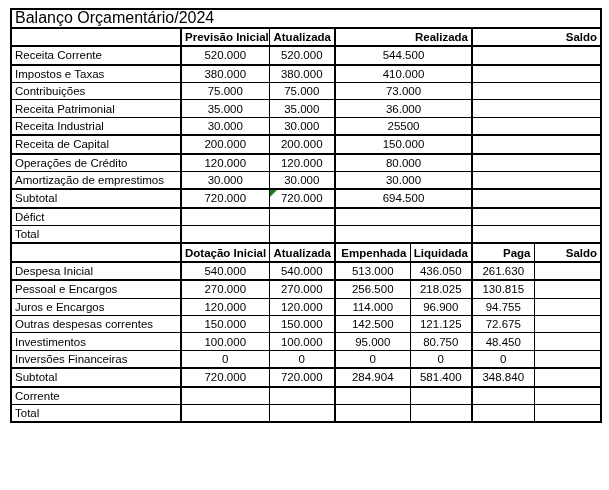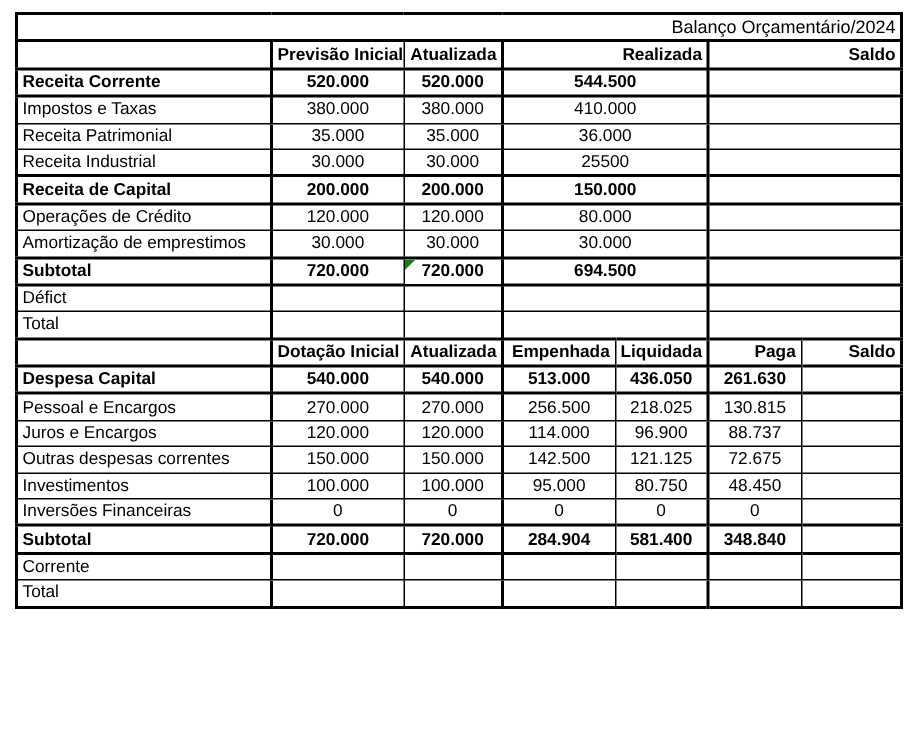--- a/index.html
+++ b/index.html
@@ -17,24 +17,24 @@
     height:16.4px;
     font-size:11.5px;
     line-height:1.05;
     padding:0 3px;
     overflow:hidden;white-space:nowrap;
     font-weight:normal;
     background:#fff;
   }
   .lbl{text-align:left;}
   .num{text-align:center;}
-  .ttl{text-align:right;font-size:12px;}
+  .ttl{text-align:left;font-size:16px;}
   .hdr{text-align:right;font-weight:bold;}
   tr.hb td, tr.hb th{border-top:2px solid #000;border-bottom:2px solid #000;}
-  tr.bold-row td{font-weight:bold;}
+  tr.bold-row td{font-weight:normal;}
   .br2{border-right:2px solid #000;}
   .rel{position:relative;}
   .error-marker{
     position:absolute;top:0;left:0;width:0;height:0;
     border-top:7px solid var(--error_marker_green,#1d7a1d);
     border-right:7px solid transparent;
   }
 </style>
 </head>
 <body>
@@ -72,20 +72,27 @@
     <td class="num" colspan="2"></td>
   </tr>
   <tr>
     <td class="lbl br2">Impostos e Taxas</td>
     <td class="num">380.000</td>
     <td class="num br2">380.000</td>
     <td class="num br2" colspan="2">410.000</td>
     <td class="num" colspan="2"></td>
   </tr>
   <tr>
+    <td class="lbl br2">Contribuições</td>
+    <td class="num">75.000</td>
+    <td class="num br2">75.000</td>
+    <td class="num br2" colspan="2">73.000</td>
+    <td class="num" colspan="2"></td>
+  </tr>
+  <tr>
     <td class="lbl br2">Receita Patrimonial</td>
     <td class="num">35.000</td>
     <td class="num br2">35.000</td>
     <td class="num br2" colspan="2">36.000</td>
     <td class="num" colspan="2"></td>
   </tr>
   <tr>
     <td class="lbl br2">Receita Industrial</td>
     <td class="num">30.000</td>
     <td class="num br2">30.000</td>
@@ -139,21 +146,21 @@
     <td class="br2"></td>
     <td class="hdr">Dotação Inicial</td>
     <td class="hdr br2">Atualizada</td>
     <td class="hdr">Empenhada</td>
     <td class="hdr br2">Liquidada</td>
     <td class="hdr">Paga</td>
     <td class="hdr">Saldo</td>
   </tr>
 
   <tr class="hb bold-row">
-    <td class="lbl br2">Despesa Capital</td>
+    <td class="lbl br2">Despesa Inicial</td>
     <td class="num">540.000</td>
     <td class="num br2">540.000</td>
     <td class="num">513.000</td>
     <td class="num br2">436.050</td>
     <td class="num">261.630</td>
     <td class="num"></td>
   </tr>
   <tr>
     <td class="lbl br2">Pessoal e Encargos</td>
     <td class="num">270.000</td>
@@ -162,21 +169,21 @@
     <td class="num br2">218.025</td>
     <td class="num">130.815</td>
     <td class="num"></td>
   </tr>
   <tr>
     <td class="lbl br2">Juros e Encargos</td>
     <td class="num">120.000</td>
     <td class="num br2">120.000</td>
     <td class="num">114.000</td>
     <td class="num br2">96.900</td>
-    <td class="num">88.737</td>
+    <td class="num">94.755</td>
     <td class="num"></td>
   </tr>
   <tr>
     <td class="lbl br2">Outras despesas correntes</td>
     <td class="num">150.000</td>
     <td class="num br2">150.000</td>
     <td class="num">142.500</td>
     <td class="num br2">121.125</td>
     <td class="num">72.675</td>
     <td class="num"></td>

